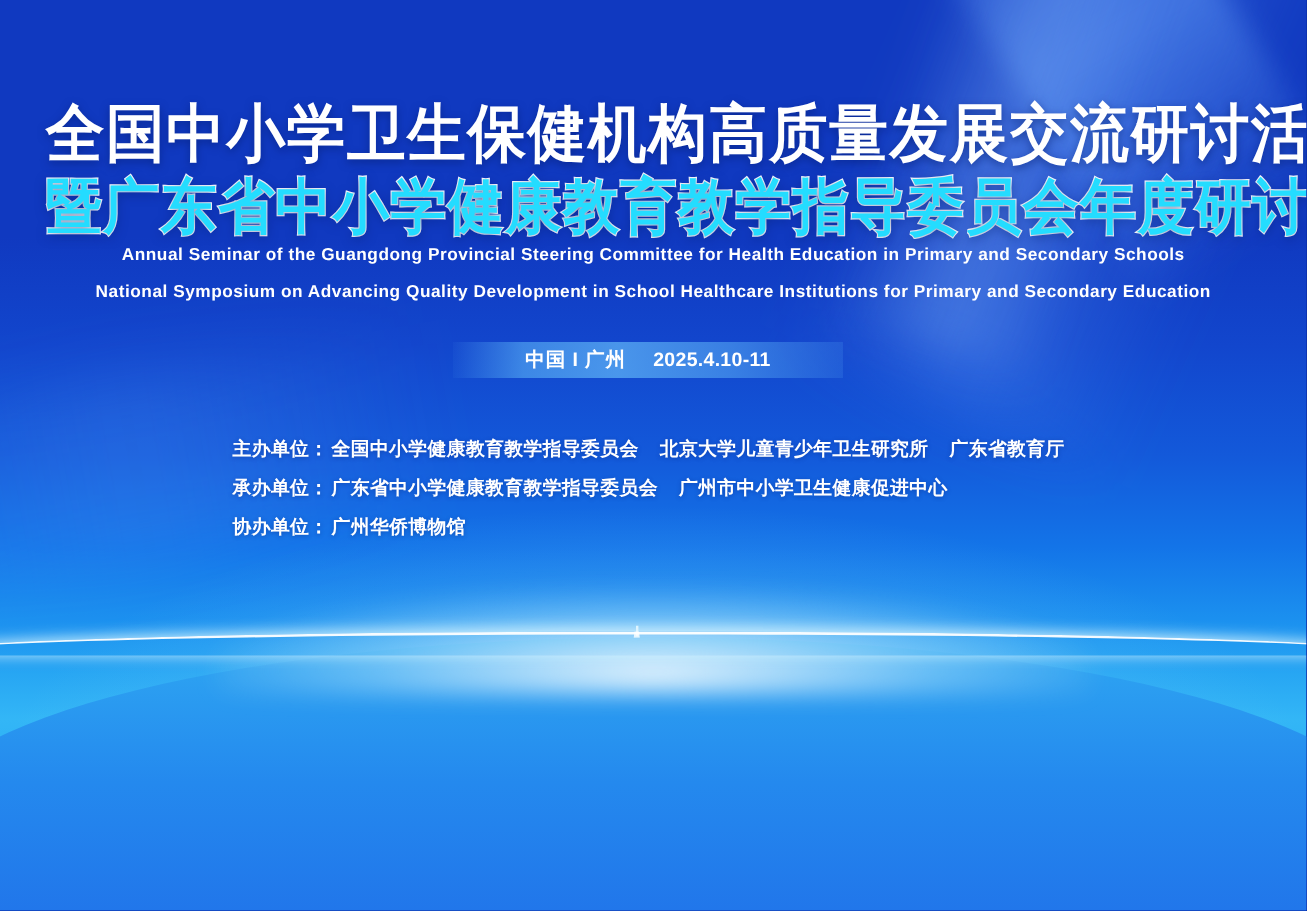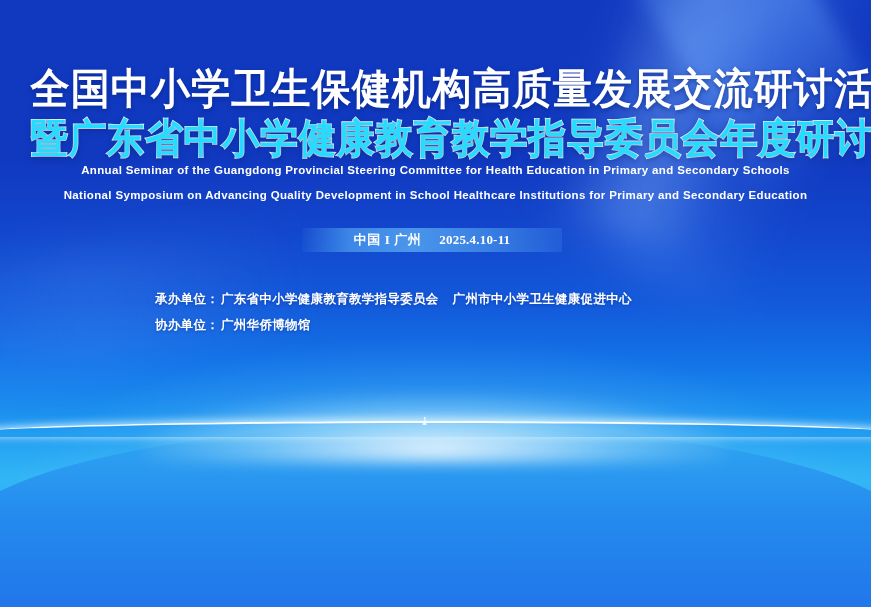--- a/index.html
+++ b/index.html
@@ -168,21 +168,21 @@
         rgba(95,180,246,0.72) 42%,
         rgba(80,160,240,0.62) 72%,
         rgba(60,130,230,0.30) 100%);
   }
   .badge-text {
     position: absolute;
     left: 302px; top: 229px;
     width: 260px; height: 22px;
     line-height: 22px;
     text-align: center;
-    font-family: Liberation Serif, serif;
+    font-family: Liberation Sans, sans-serif;
     font-size: 13px;
     font-weight: bold;
     color: #ffffff;
     letter-spacing: 0.6px;
     white-space: nowrap;
   }
   .badge-text .date { margin-left: 14px; letter-spacing: 0.2px; }
 
   
   .orgs {
@@ -340,17 +340,18 @@
     <div class="subtitle-en">National Symposium on Advancing Quality Development in School Healthcare Institutions for Primary and Secondary Education</div>
   </div>
 
   <div class="badge-wrap"></div>
   <div class="badge-text">
     <span>中国 I 广州</span>
     <span class="date">2025.4.10-11</span>
   </div>
 
   <div class="orgs">
+      <div class="org-row"><span class="org-label">主办单位：</span><span class="org-val">全国中小学健康教育教学指导委员会</span><span class="org-val">北京大学儿童青少年卫生研究所</span><span class="org-val">广东省教育厅</span></div>
       <div class="org-row"><span class="org-label">承办单位：</span><span class="org-val">广东省中小学健康教育教学指导委员会</span><span class="org-val">广州市中小学卫生健康促进中心</span></div>
       <div class="org-row"><span class="org-label">协办单位：</span><span class="org-val">广州华侨博物馆</span></div>
     </div>
 
 </div>
 
 </body></html>

